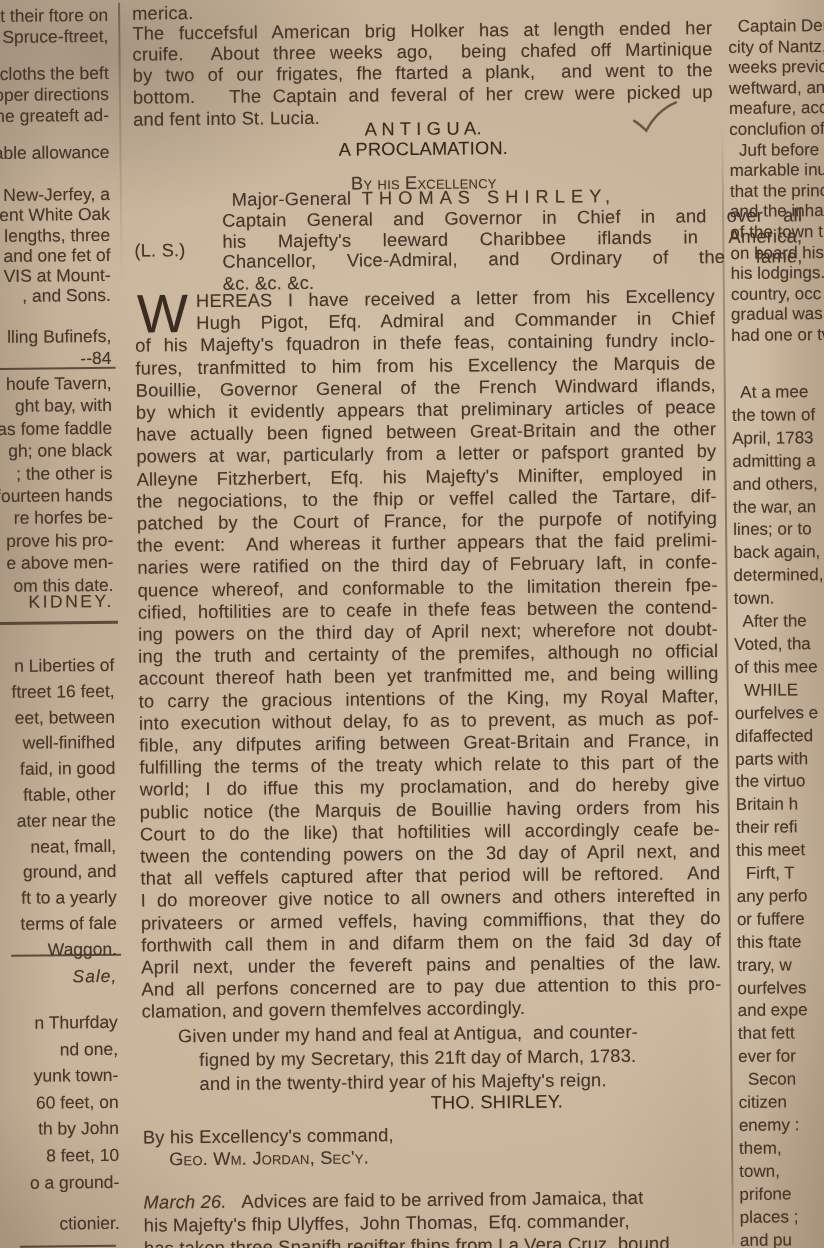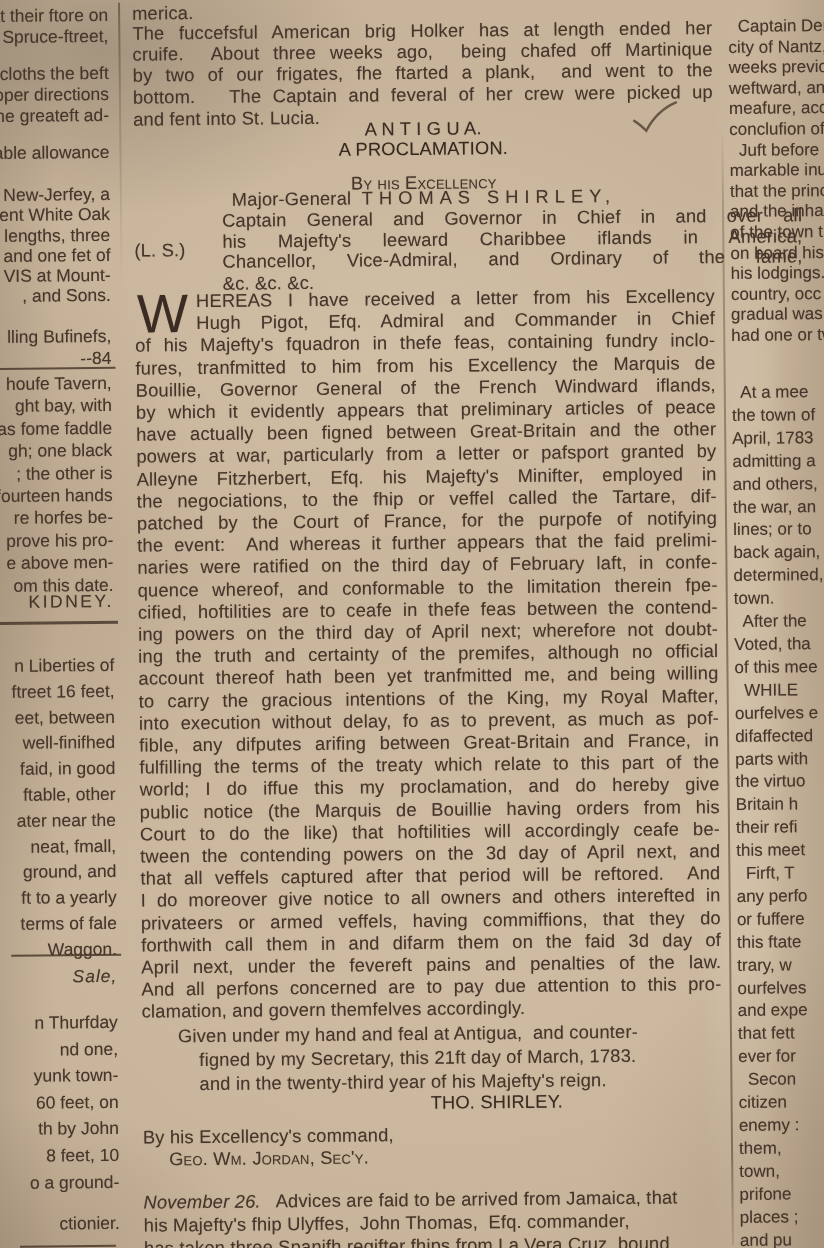--- a/index.html
+++ b/index.html
@@ -195,21 +195,21 @@
 And all perfons concerned are to pay due attention to this pro-</span></div>
       <div class="seg c-body-last">clamation, and govern themfelves accordingly.</div>
 
       <div class="seg c-given">Given under my hand and feal at Antigua,  and counter-
     figned by my Secretary, this 21ft day of March, 1783.
     and in the twenty-third year of his Majefty's reign.</div>
       <div class="seg c-sig">THO. SHIRLEY.</div>
       <div class="seg c-cmd">By his Excellency's command,</div>
       <div class="seg c-sec">Geo. Wm. Jordan, Sec'y.</div>
 
-      <div class="seg c-march"><span class="dateline">November 26.</span><span>   Advices are faid to be arrived from Jamaica, that</span></div>
+      <div class="seg c-march"><span class="dateline">March 26.</span><span>   Advices are faid to be arrived from Jamaica, that</span></div>
       <div class="seg c-march2">his Majefty's fhip Ulyffes,  John Thomas,  Efq. commander,
 has taken three Spanifh regifter fhips from La Vera Cruz, bound</div>
     </div>
 
     <div class="col col-right">
       <div class="seg rs-1">  Captain Derb
 city of Nantz,
 weeks previous
 weftward, and
 meafure, acco

